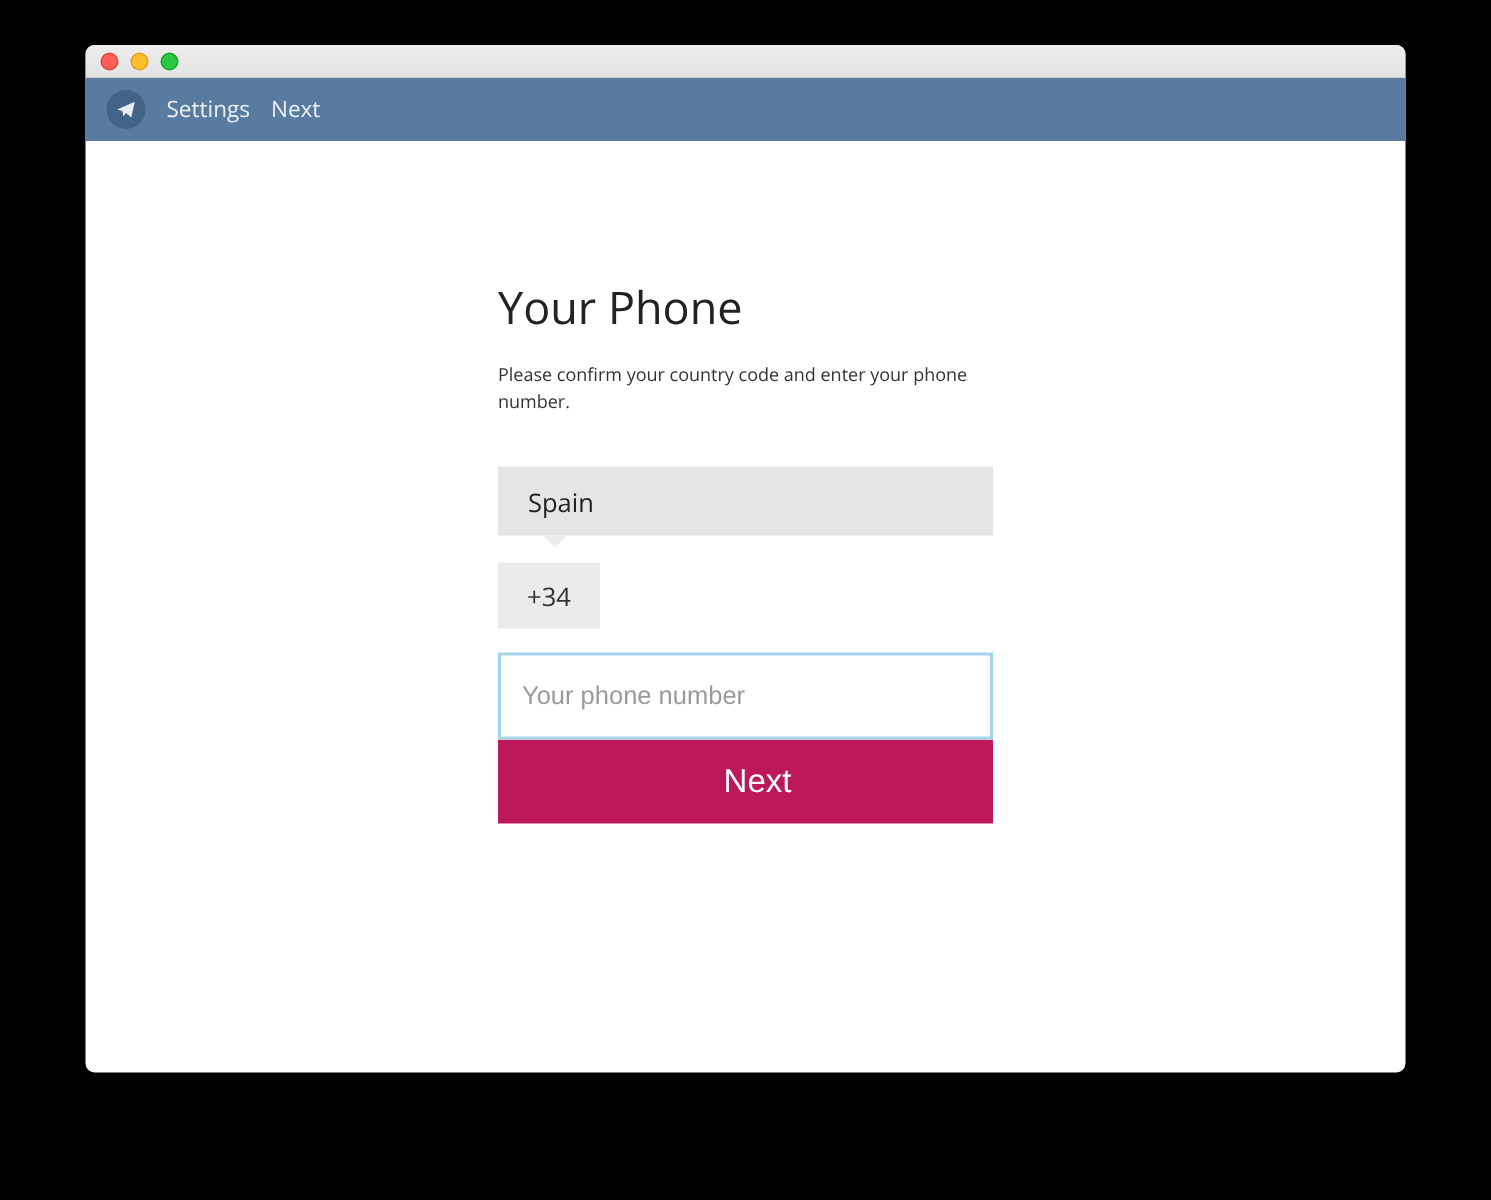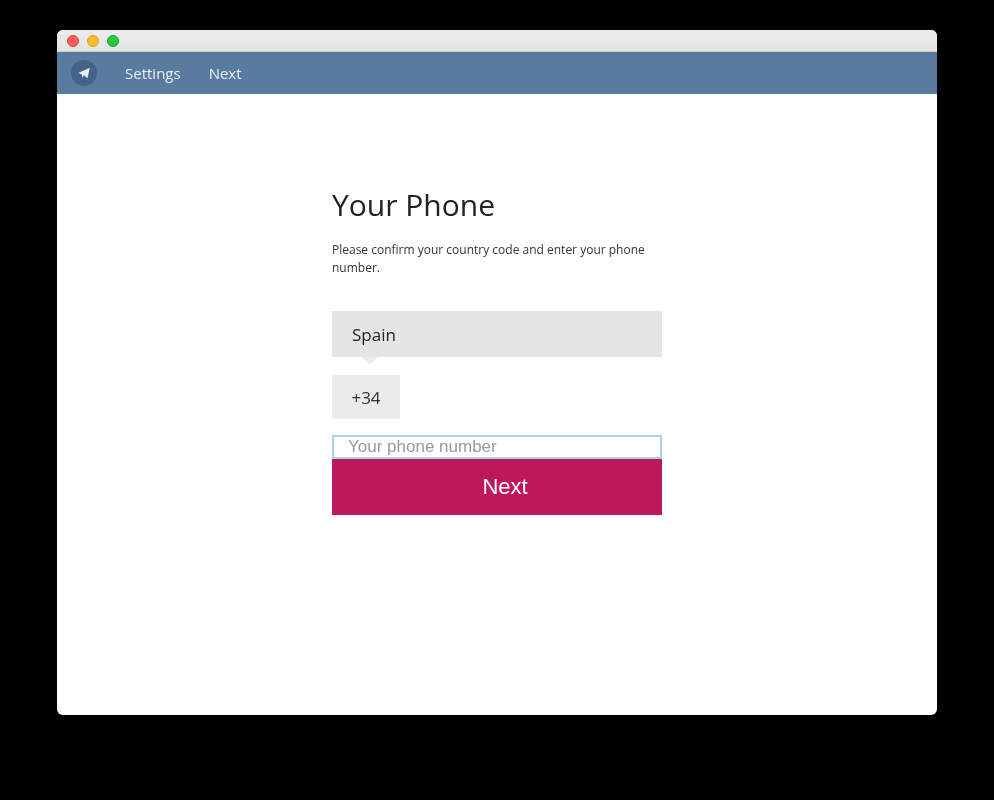--- a/index.html
+++ b/index.html
@@ -40,21 +40,21 @@
     .tl-close { background: #ff5f57; border: 0.5px solid #e14640; }
     .tl-min   { background: #ffbd2e; border: 0.5px solid #e1a116; }
     .tl-max   { background: #28c940; border: 0.5px solid #17a52b; }
 
     .menubar {
       height: 42px;
       background: #5a7ba0;
       display: flex;
       align-items: center;
       padding: 0 14px;
-      gap: 28px;
+      gap: 14px;
       color: #ebf0f5;
       font-size: 15px;
     }
     .app-icon {
       width: 26px;
       height: 26px;
       background: #436488;
       border-radius: 50%;
       display: flex;
       align-items: center;
@@ -120,21 +120,21 @@
       align-items: center;
       justify-content: center;
       font-size: 17px;
       color: #333;
     }
     .phone-input {
       flex: 1;
       height: 50px;
       border: 2px solid #a5d5ea;
       outline: none;
-      padding: 0 14px;
+      padding: 17px 14px;
       font-size: 17px;
       color: #333;
       background: #fff;
     }
     .phone-input::placeholder { color: #9a9a9a; }
     .next-btn {
       width: 100%;
       height: 56px;
       background: #be185d;
       color: #fff;

